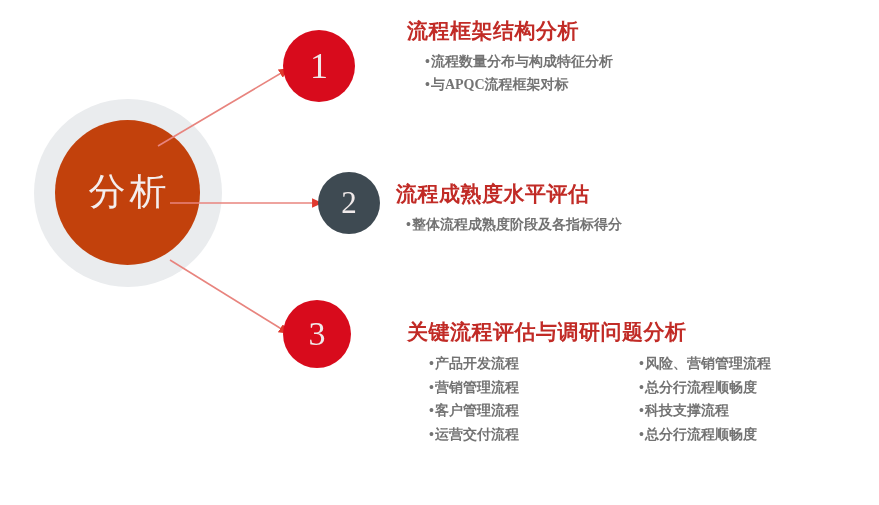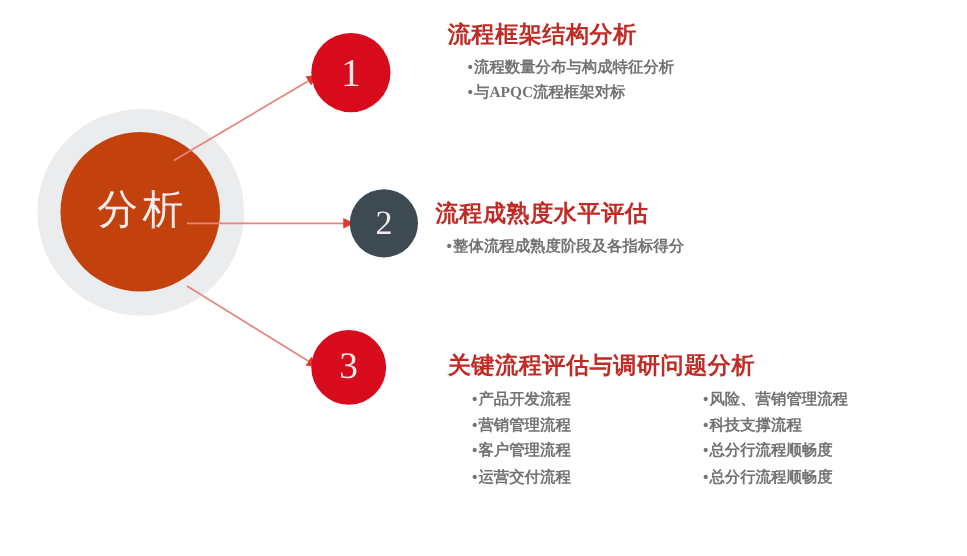--- a/index.html
+++ b/index.html
@@ -200,20 +200,20 @@
     <div class="block-title">关键流程评估与调研问题分析</div>
     <div class="bullet-cols">
       <ul class="bullets col-left">
         <li><span class="bullet-dot">•</span><span>产品开发流程</span></li>
         <li><span class="bullet-dot">•</span><span>营销管理流程</span></li>
         <li><span class="bullet-dot">•</span><span>客户管理流程</span></li>
         <li><span class="bullet-dot">•</span><span>运营交付流程</span></li>
       </ul>
       <ul class="bullets col-right">
         <li><span class="bullet-dot">•</span><span>风险、营销管理流程</span></li>
+        <li><span class="bullet-dot">•</span><span>总分行流程顺畅度</span></li>
         <li><span class="bullet-dot">•</span><span>科技支撑流程</span></li>
-        <li><span class="bullet-dot">•</span><span>总分行流程顺畅度</span></li>
         <li><span class="bullet-dot">•</span><span>总分行流程顺畅度</span></li>
       </ul>
     </div>
   </div>
 
 </div>
 
 </body></html>

